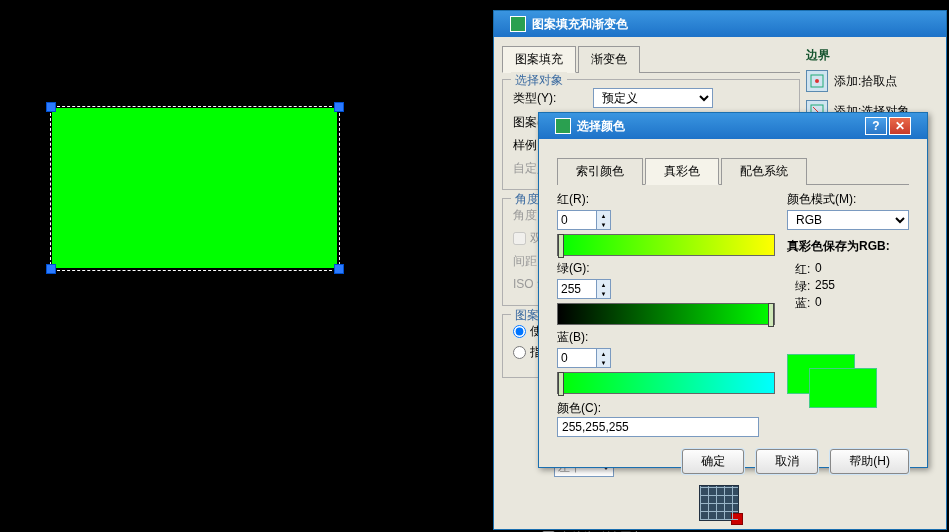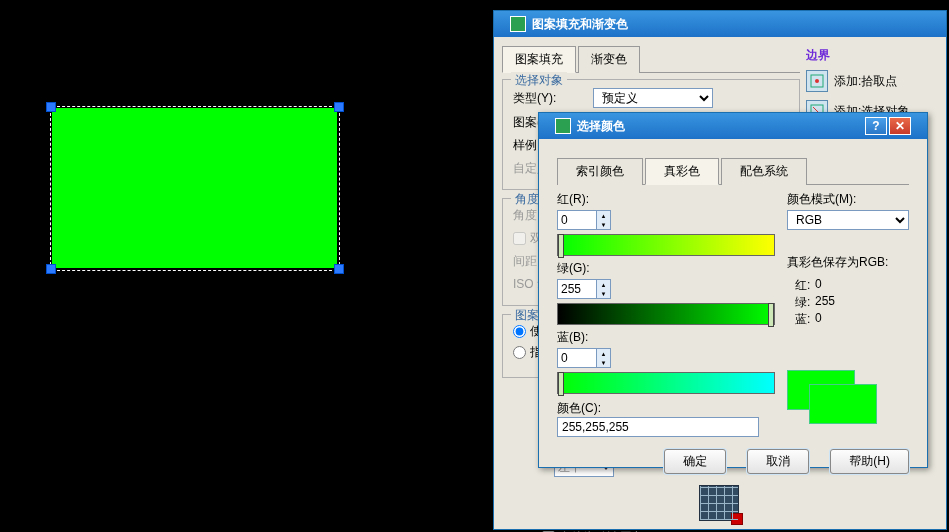--- a/index.html
+++ b/index.html
@@ -13,21 +13,21 @@
 .sel-border.right { left: 339px; top: 108px; width: 0; height: 162px; border-width: 0 0 0 1px; }
 .handle { position: absolute; width: 10px; height: 10px; background: #2b7aff; border: 1px solid #0050d0; }
 .h-tl { left: 46px; top: 102px; } .h-tr { left: 334px; top: 102px; }
 .h-bl { left: 46px; top: 264px; } .h-br { left: 334px; top: 264px; }
 
 .dlg1 { position: absolute; left: 493px; top: 10px; width: 454px; height: 520px; background: #e9e7dd; border: 1px solid #1a6fb0; }
 .titlebar { height: 26px; background: linear-gradient(#3a95e0,#1d72c8); color: #fff; display: flex; align-items: center; padding: 0 16px; font-weight: bold; }
 .titlebar .icon { width: 16px; height: 16px; background: #2aa050; border: 1px solid #fff; margin-right: 6px; }
 .dlg1-body { padding: 8px; position: relative; height: calc(100% - 26px); }
 .right-panel { position: absolute; right: 10px; top: 10px; width: 130px; }
-.right-panel .lbl { color: #6d28d9; font-weight: bold; margin-bottom: 6px; }
+.right-panel .lbl { color: #14532d; font-weight: bold; margin-bottom: 6px; }
 .right-panel .row { display: flex; align-items: center; margin-bottom: 8px; cursor: pointer; }
 .right-panel .row .ic { width: 22px; height: 22px; background: #d0e4f0; border: 1px solid #5a8ab0; margin-right: 6px; display:flex; align-items:center; justify-content:center; }
 .right-panel .row .ic svg { width:14px; height:14px; }
 .right-panel .fillsect { margin-top: 140px; color:#3a6aa0; font-weight:bold; }
 .tabset { display: flex; border-bottom: 1px solid #999; margin-bottom: 6px; }
 .tabset .tab { padding: 4px 12px; border: 1px solid #999; border-bottom: none; background: #e9e7dd; margin-right: 2px; position: relative; top: 1px; cursor:pointer; }
 .tabset .tab.active { background: #f5f3ea; border-bottom: 1px solid #f5f3ea; }
 .group { border: 1px solid #b0b0b0; margin-bottom: 8px; padding: 8px 10px 6px; position: relative; background: #e9e7dd; }
 .group-title { position: absolute; top: -8px; left: 8px; background: #e9e7dd; padding: 0 4px; color: #3a6aa0; }
 .group .row { display: flex; align-items: center; margin-bottom: 6px; }
@@ -61,29 +61,29 @@
 .spin .arrows { display:flex; flex-direction:column; }
 .spin .ar { width:14px; height:9px; border-left:1px solid #7a9ac0; display:flex; align-items:center; justify-content:center; cursor:pointer; font-size:6px; line-height:1; background:#e0ecf7; }
 .grad { height: 22px; border:1px solid #666; position:relative; }
 .grad .marker { position:absolute; top:-1px; width:6px; height:24px; border:1px solid #444; background:#cfe8b8; }
 .g-r { background: linear-gradient(to right, #00ff00, #ffff00); }
 .g-g { background: linear-gradient(to right, #000000, #00ff00); }
 .g-b { background: linear-gradient(to right, #00ff00, #00ffff); }
 .right-col { width: 122px; }
 .right-col .rlab { margin-bottom: 2px; }
 .right-col select { width: 100%; }
-.right-col .savetxt { margin-top: 24px; }
+.right-col .savetxt { margin-top: 8px; font-weight: bold; }
 .right-col .rgbvals { margin-top: 6px; }
 .right-col .rgbvals .rv { display:flex; }
 .right-col .rgbvals .rv span:first-child { width:28px; padding-left:8px; }
 .preview-box { position:relative; margin-top: 42px; width: 95px; height: 58px; }
 .preview-box .pv { position:absolute; width:68px; height:40px; background:#00ff00; border:1px solid #4c8; }
 .preview-box .pv1 { left:0; top:0; } .preview-box .pv2 { left:22px; top:14px; }
 .color-input-row { margin-top:6px; display:flex; align-items:center; gap:8px; }
-.btn-row { display:flex; gap:21px; justify-content:flex-end; margin-top: 12px; }
+.btn-row { display:flex; gap:12px; justify-content:flex-end; margin-top: 12px; }
 .btn { border:1px solid #888; background:linear-gradient(#fdfdfd,#e4e4e4); padding:3px 18px; cursor:pointer; border-radius:3px; box-shadow: 0 0 0 1px #cde4f7; }
 
 .dd-arrow { display:inline-block; width:0;height:0;border-left:4px solid transparent;border-right:4px solid transparent;border-top:5px solid #334; margin-left:4px; }
 
 .dlg1-inner { width: 298px; }
 </style>
 </head>
 <body>
 
 <div class="canvas">

